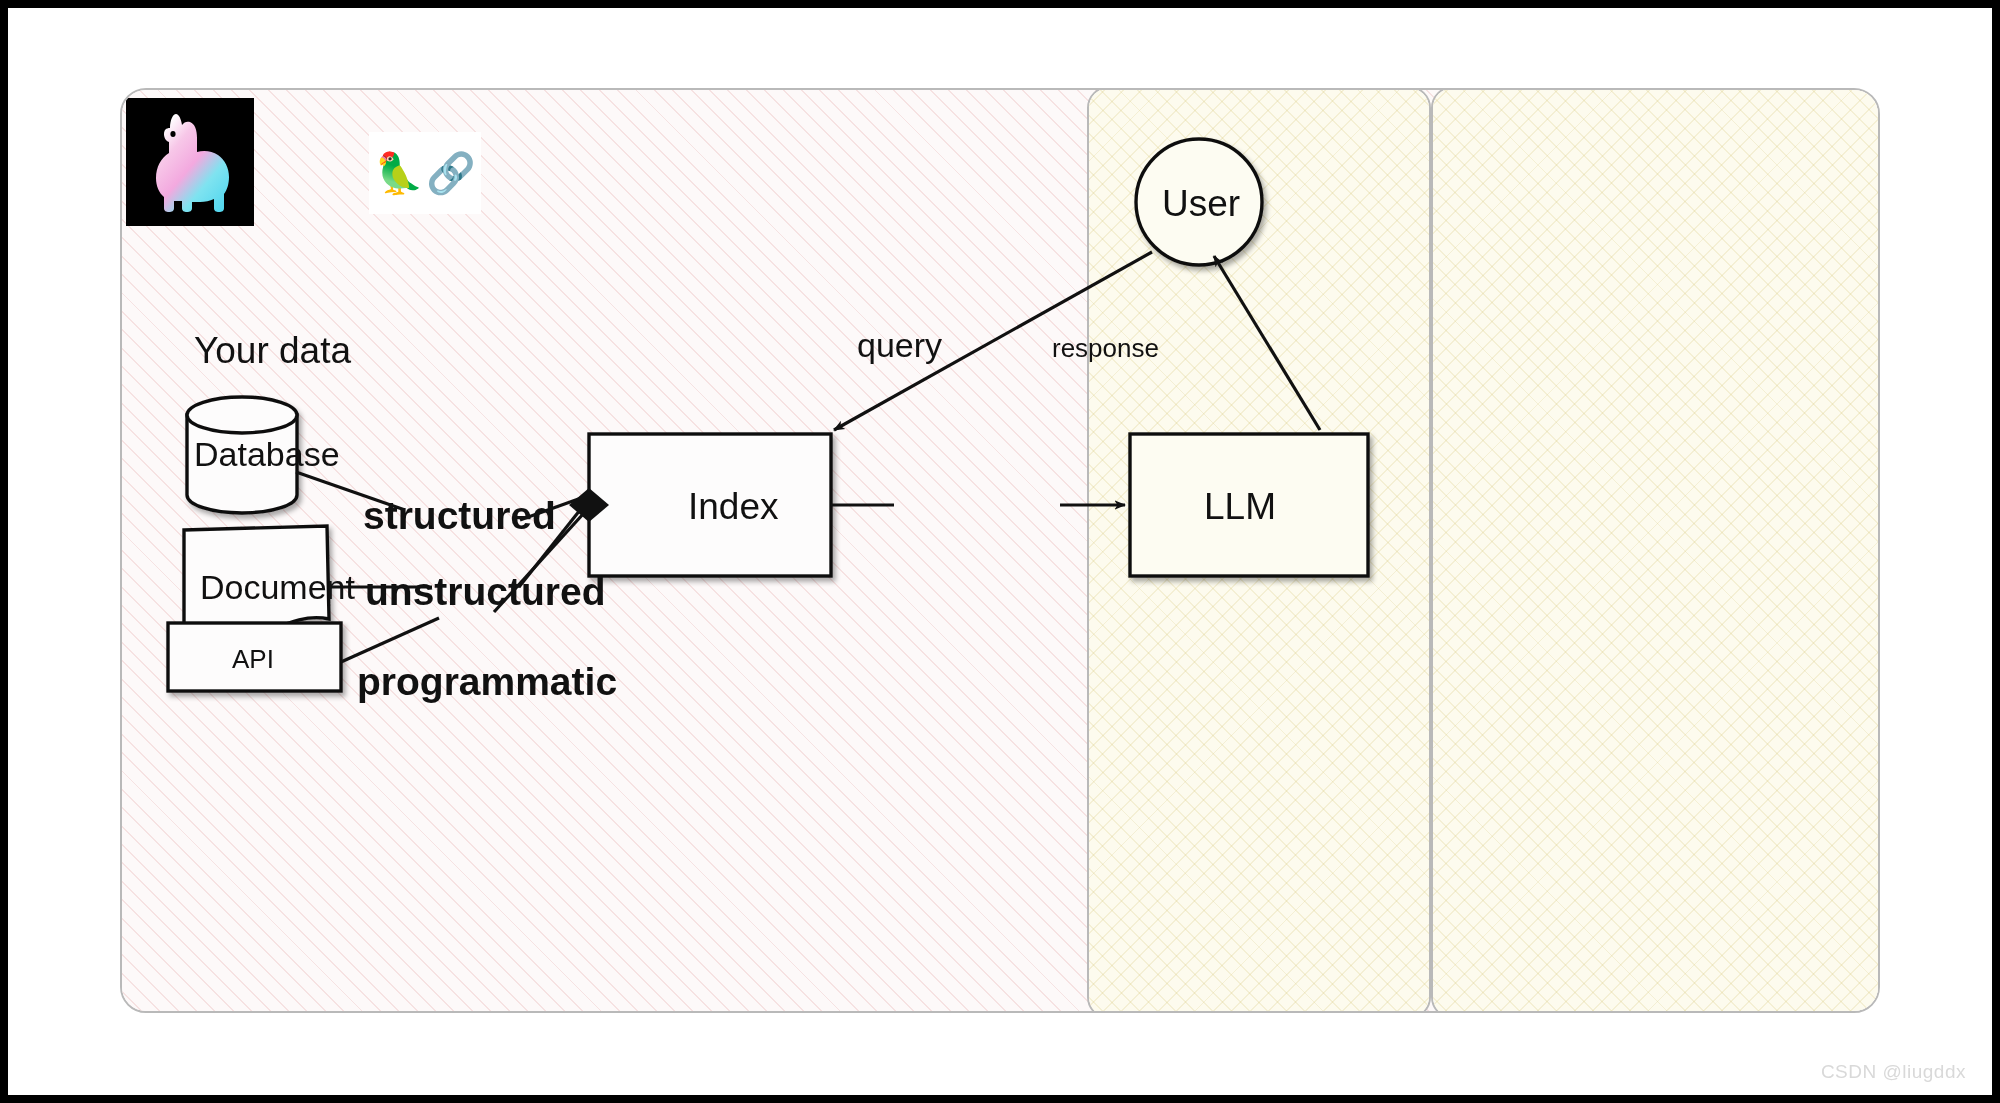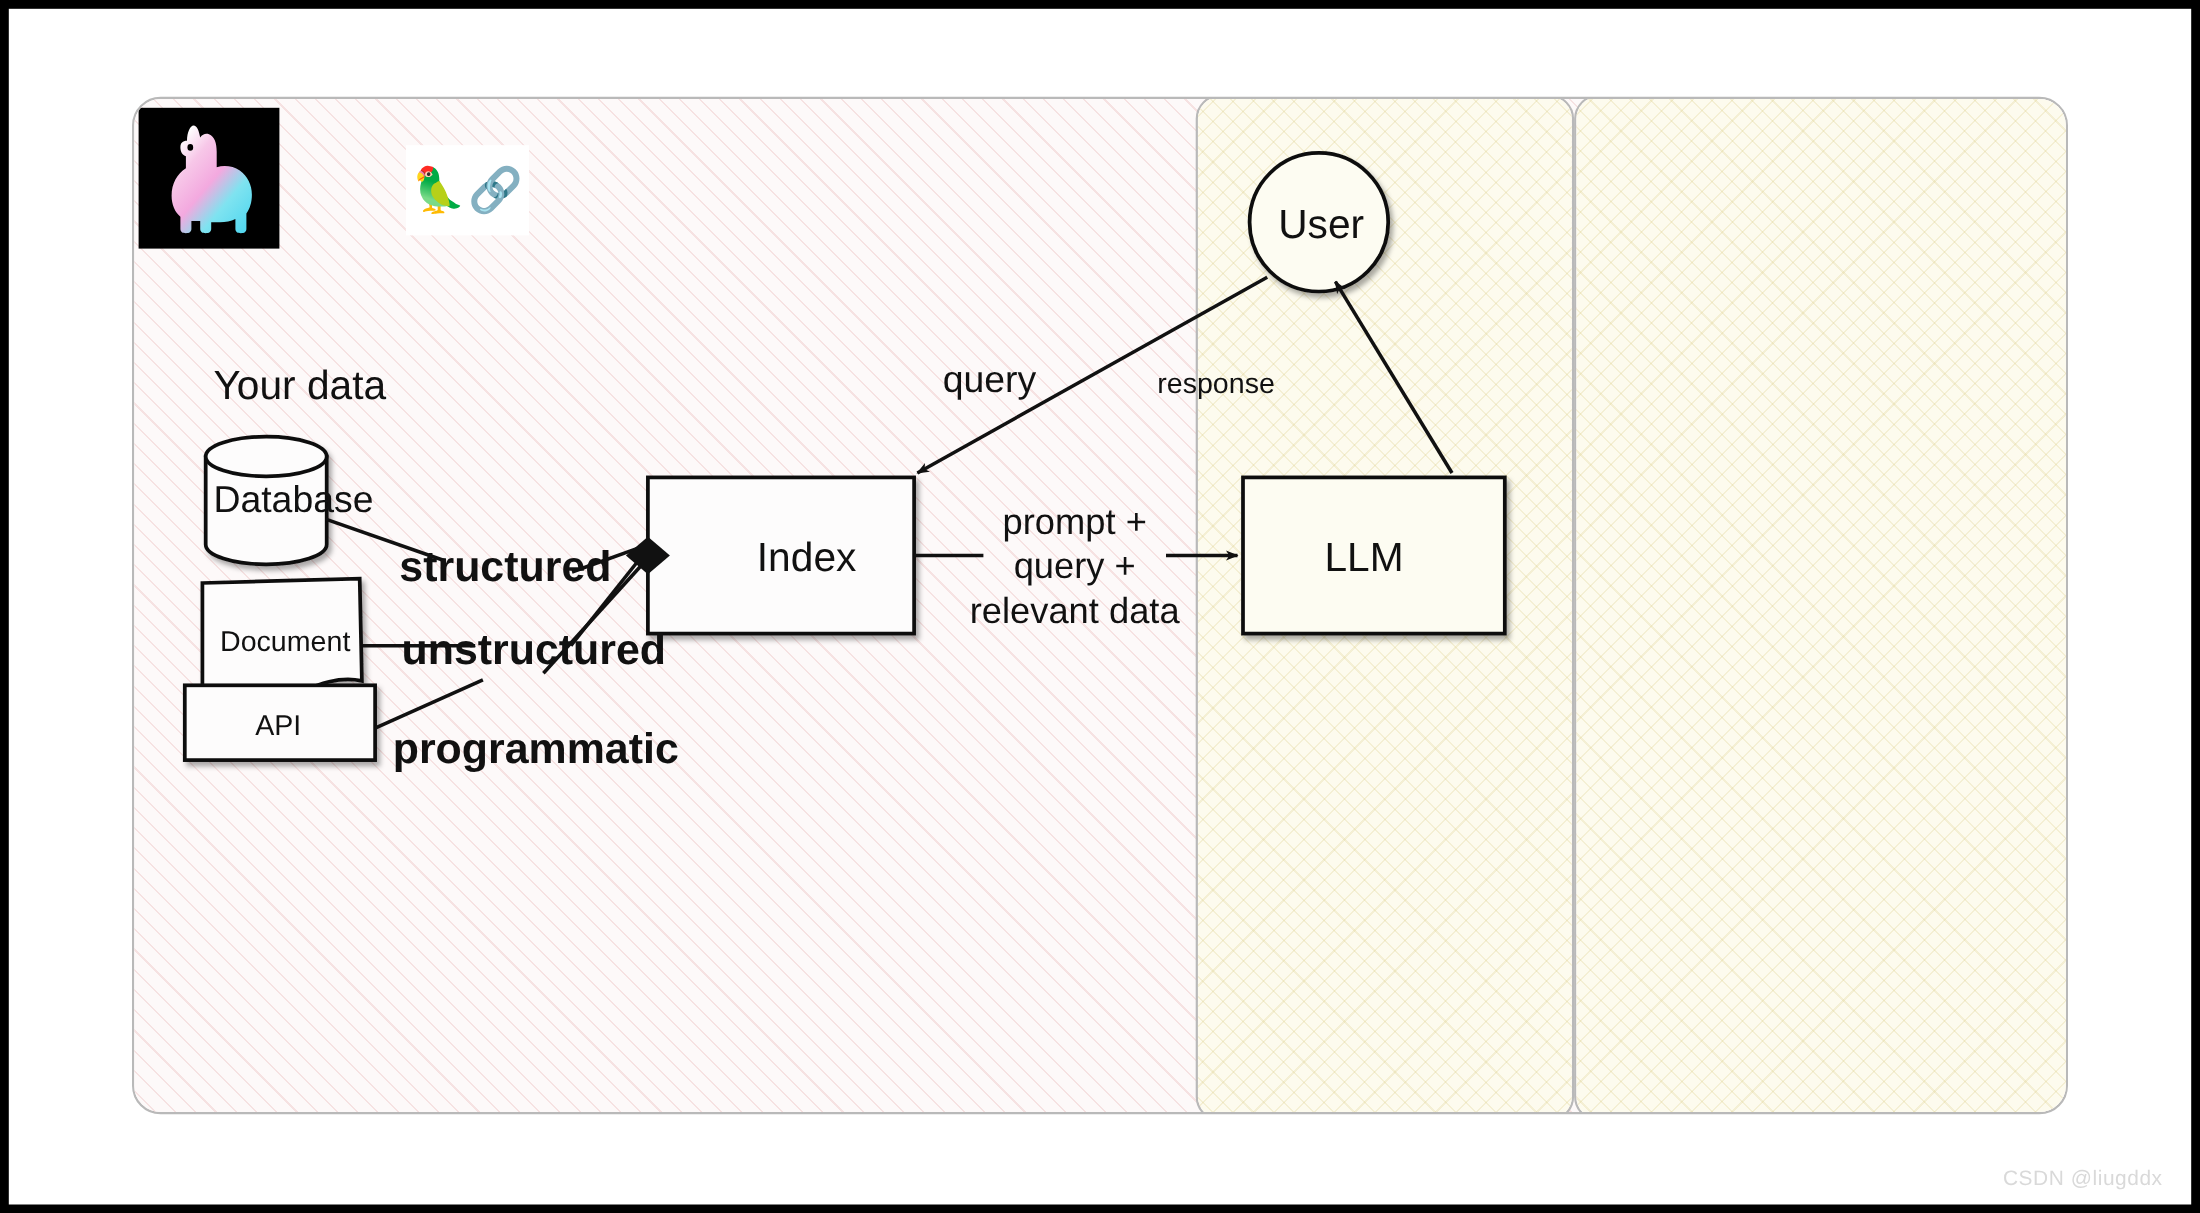--- a/index.html
+++ b/index.html
@@ -218,43 +218,38 @@
 
       
       <path d="M709,415 L772,415" fill="none" stroke="#111" stroke-width="3.2"></path>
 
       
       <path d="M938,415 L1003,415" fill="none" stroke="#111" stroke-width="3.2" marker-end="url(#arrowSolid)"></path>
     </svg>
 
     <div class="lbl node-lbl" style="left:72px;top:345px;font-size:34px;">Database</div>
 
-    <div class="lbl node-lbl" style="left:78px;top:478px;font-size:26px;">Document</div>
+    <div class="lbl node-lbl" style="left:78px;top:478px;font-size:34px;">Document</div>
 
     <div class="lbl node-lbl" style="left:110px;top:554px;font-size:26px;">API</div>
 
     <div class="lbl big-lbl" style="left:566px;top:396px;font-size:37px;">Index</div>
 
     <div class="lbl big-lbl" style="left:1040px;top:93px;font-size:37px;">User</div>
 
     <div class="lbl big-lbl" style="left:1082px;top:396px;font-size:37px;">LLM</div>
 
     <div class="lbl edge-lbl" style="left:241px;top:404px;">structured</div>
 
     <div class="lbl edge-lbl" style="left:243px;top:480px;">unstructured</div>
 
     <div class="lbl edge-lbl" style="left:235px;top:570px;">programmatic</div>
 
     <div class="lbl big-lbl" style="left:703px;top:236px;font-size:34px;margin-left:32px;">query</div>
 
     <div class="lbl big-lbl" style="left:930px;top:243px;font-size:26px;">response</div>
 
-    <div class="multi" style="left:750px;top:364px;width:210px;">
-      <div>prompt +</div>
-      <div>query +</div>
-      <div>relevant data</div>
-    </div>
 
   </div>
 
   <div id="watermark">CSDN @liugddx</div>
 
 </div>
 
 </body></html>

